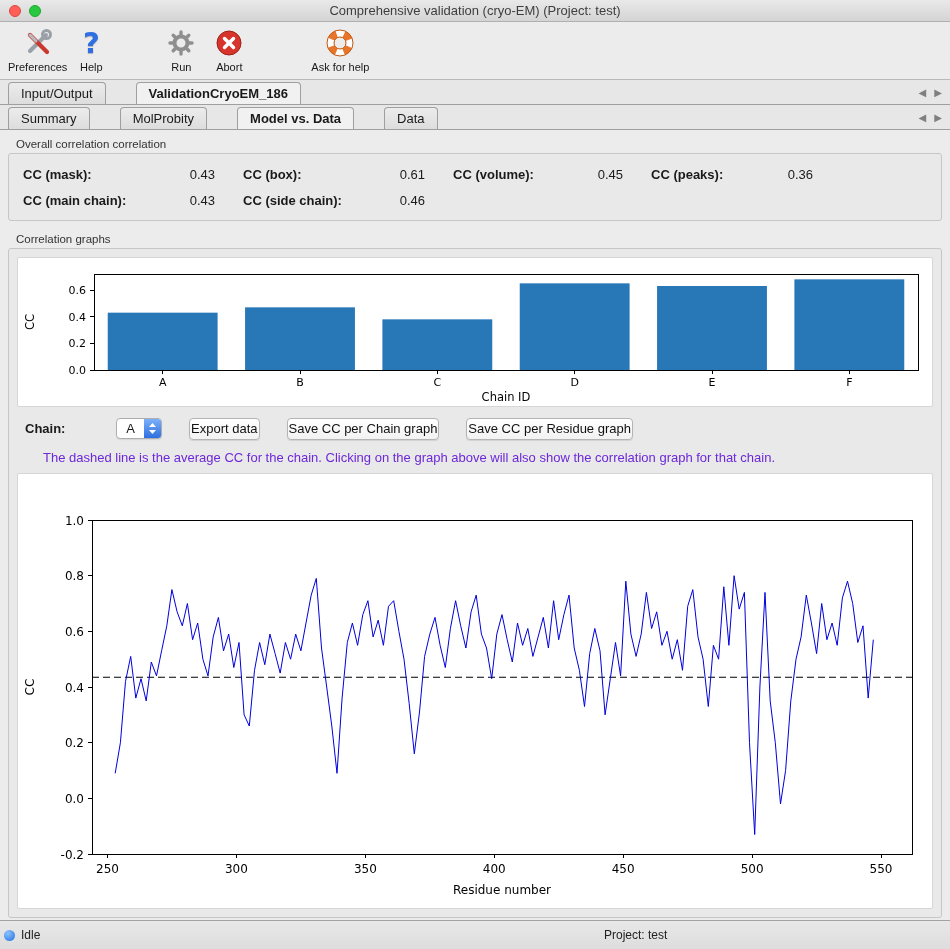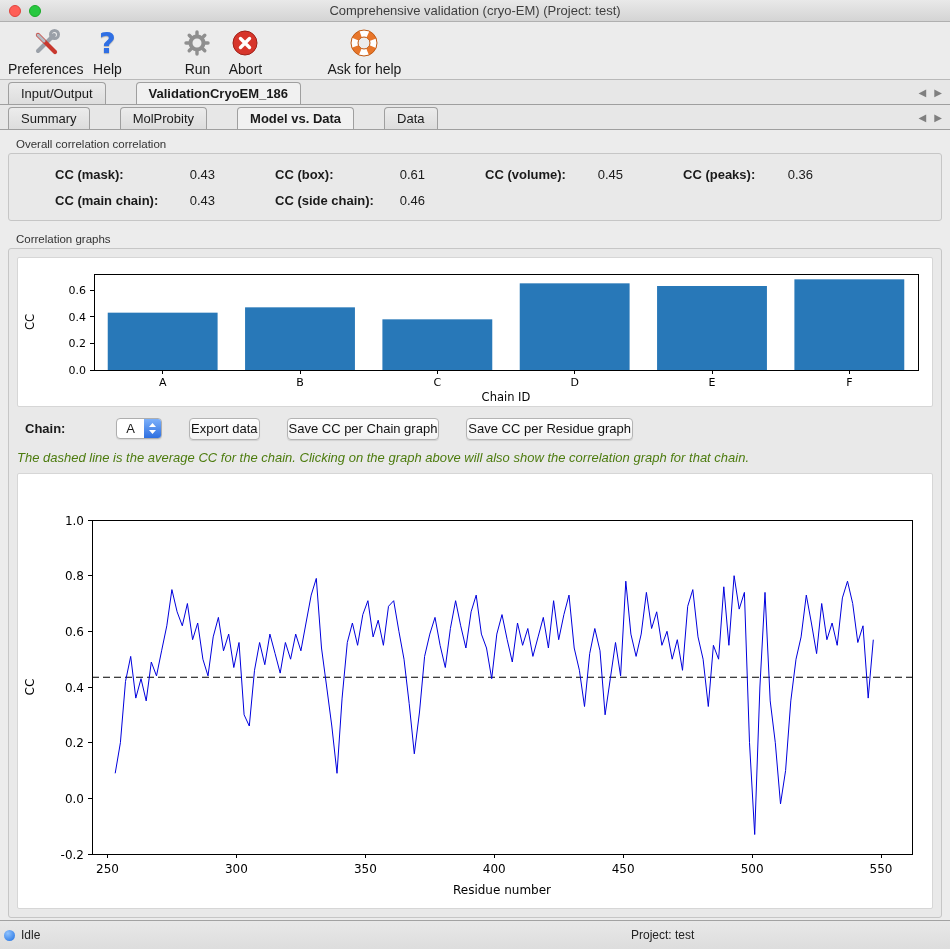--- a/index.html
+++ b/index.html
@@ -12,57 +12,57 @@
   .lights { position:absolute; left:9px; top:5px; display:flex; gap:8px; }
   .light { width:12px; height:12px; border-radius:50%; display:inline-block; }
   .light.red { background:#ff5f57; border:1px solid #e0443e; }
   .light.green { background:#28c840; border:1px solid #1aab29; }
   .title { text-align:center; font-size:13px; line-height:21px; color:#3e3e3e; }
 
   
   .toolbar { display:flex; align-items:flex-start; padding:4px 8px 2px 8px; height:58px; background:#ececec; border-bottom:1px solid #b9b9b9; flex:0 0 auto; }
   .tool { display:flex; flex-direction:column; align-items:center; min-width:48px; cursor:default; }
   .tool-icon { height:34px; display:flex; align-items:center; justify-content:center; }
-  .tool-label { font-size:14px; color:#1a1a1a; margin-top:1px; white-space:nowrap; }
+  .tool-label { font-size:11px; color:#1a1a1a; margin-top:1px; white-space:nowrap; }
   .tool-run { margin-left:42px; }
   .tool-ask { margin-left:58px; }
   .help-glyph { font-size:29px; font-weight:bold; color:#2f6fe4; line-height:30px; text-shadow:0 1px 1px rgba(0,0,0,.25); font-family:"DejaVu Sans",sans-serif; }
 
   
   .tabrow { display:flex; align-items:flex-end; height:25px; padding:0 8px; background:#e7e7e7; border-bottom:1px solid #9f9f9f; flex:0 0 auto;gap:28px; }
   .tab { font-size:13px; color:#1a1a1a; background:linear-gradient(#ececec,#dddddd); border:1px solid #9f9f9f; border-bottom:none; border-radius:4px 4px 0 0; padding:3px 12px; margin-right:2px; white-space:nowrap; }
   .tab.active { font-weight:bold; background:#f1f1f1;margin-top:40px; }
   .tab-arrows { margin-left:auto; display:flex; gap:8px; color:#7f7f7f; font-size:10px; padding-bottom:6px; }
 
   
   .content { flex:1 1 auto; padding:6px 8px 0 8px; overflow:hidden; }
   .groupbox-label { font-size:11.5px; color:#333; margin:2px 0 3px 8px; }
   .groupbox { border:1px solid #c6c6c6; border-radius:3px; background:#e9e9e9; }
   .stats-box { padding:13px 14px 12px 14px; margin-bottom:12px; }
   .stats-grid { display:grid; grid-template-columns:118px 46px 108px 46px 96px 46px 88px 46px; column-gap:28px; row-gap:11px; font-size:13px; }
-  .stat-label { font-weight:bold; white-space:nowrap;margin-left:32px; }
+  .stat-label { font-weight:bold; white-space:nowrap; }
   .stat-value { text-align:right; }
 
   .graphs-box { padding:8px; display:flex; flex-direction:column; }
   .chart-panel { background:#ffffff; border:1px solid #d6d6d6; border-radius:2px; }
   .chart-panel svg { display:block; width:100%; height:auto; }
   svg text { fill:#000; font-family:"DejaVu Sans", sans-serif; }
 
   .controls-row { display:flex; align-items:center; margin:10px 0 0 8px; height:23px; gap:27px; }
   .chain-label { font-weight:bold; font-size:13px; width:64px; }
   .popup { display:inline-flex; align-items:stretch; height:21px; border:1px solid #aeaeae; border-radius:4px; background:#fff; overflow:hidden; box-shadow:0 1px 1px rgba(0,0,0,.08); }
   .popup-value { width:27px; text-align:center; font-size:13px; line-height:20px; }
   .popup-stepper { width:17px; background:linear-gradient(#7cb0fa,#2e6fe0); display:flex; align-items:center; justify-content:center; }
   .btn { font-size:13px; height:22px; padding:0 1px; border:1px solid #b4b4b4; border-radius:4px; background:linear-gradient(#ffffff,#f2f2f2); box-shadow:0 1px 1px rgba(0,0,0,.10); color:#111; font-family:"Liberation Sans",sans-serif; }
-  .help-text { font-size:13px; margin:10px 0 8px 0; color:#4d7c0f;font-style:italic; }
+  .help-text { font-size:13px; margin:10px 0 8px 26px; color:#6d28d9; }
 
   
   .statusbar { position:relative; height:29px; background:linear-gradient(#e8e8e8,#dddddd); border-top:1px solid #a2a2a2; display:flex; align-items:center; padding:0 4px; font-size:12px; color:#222; flex:0 0 auto; }
   .status-dot { width:11px; height:11px; border-radius:50%; background:radial-gradient(circle at 35% 30%, #8ec2ff, #1f6fe0); margin-right:6px; display:inline-block; }
-  .project { position:absolute; left:631px; }
+  .project { position:absolute; left:604px; }
 </style>
 </head>
 <body>
 
 <div class="window">
 
   <div class="titlebar">
     <div class="lights">
       <span class="light red"></span>
       <span class="light green"></span>

